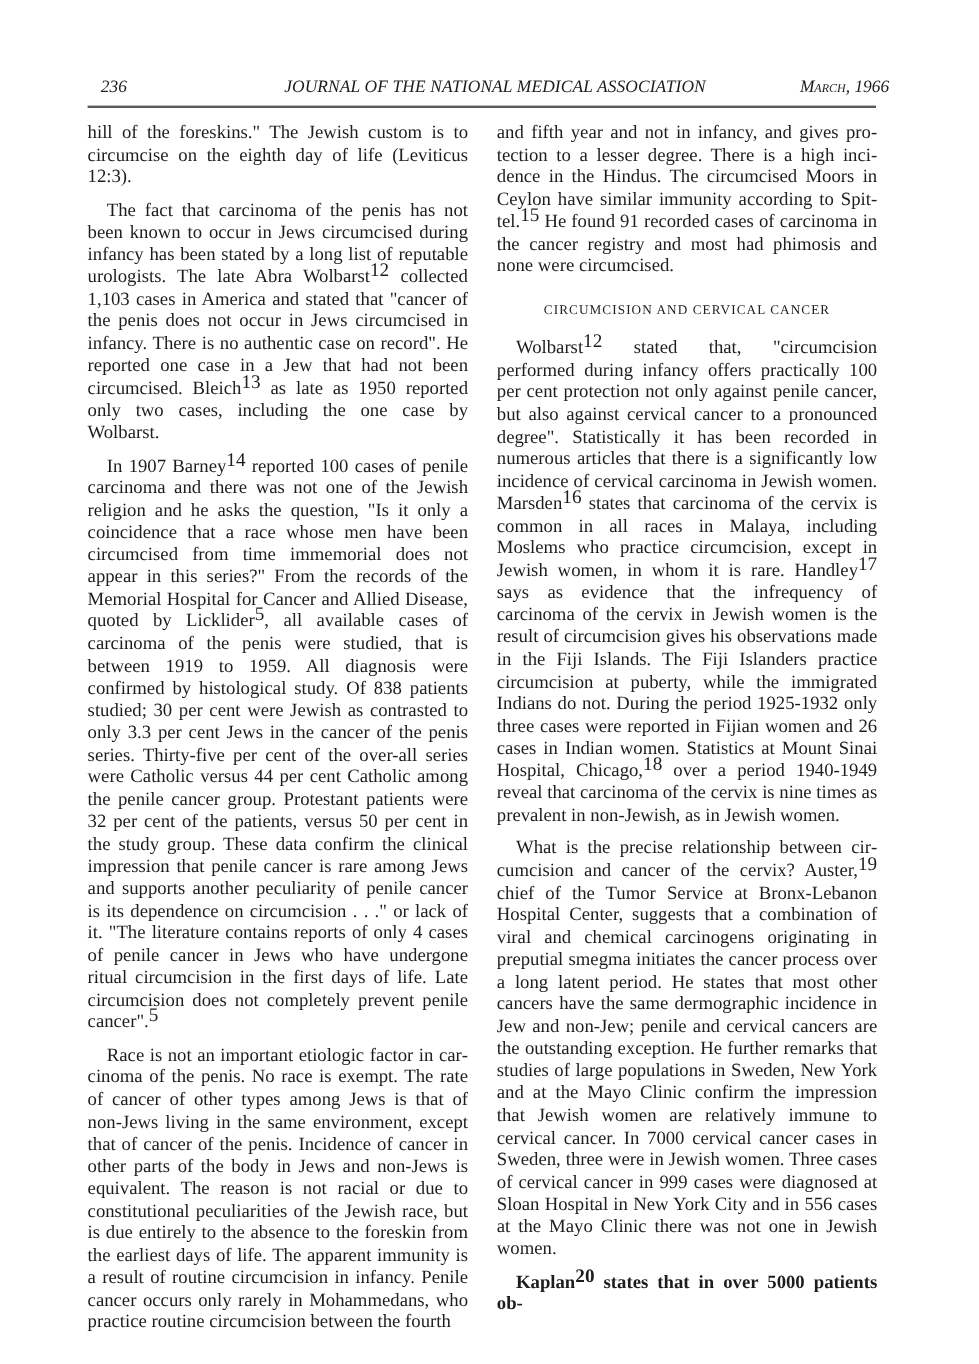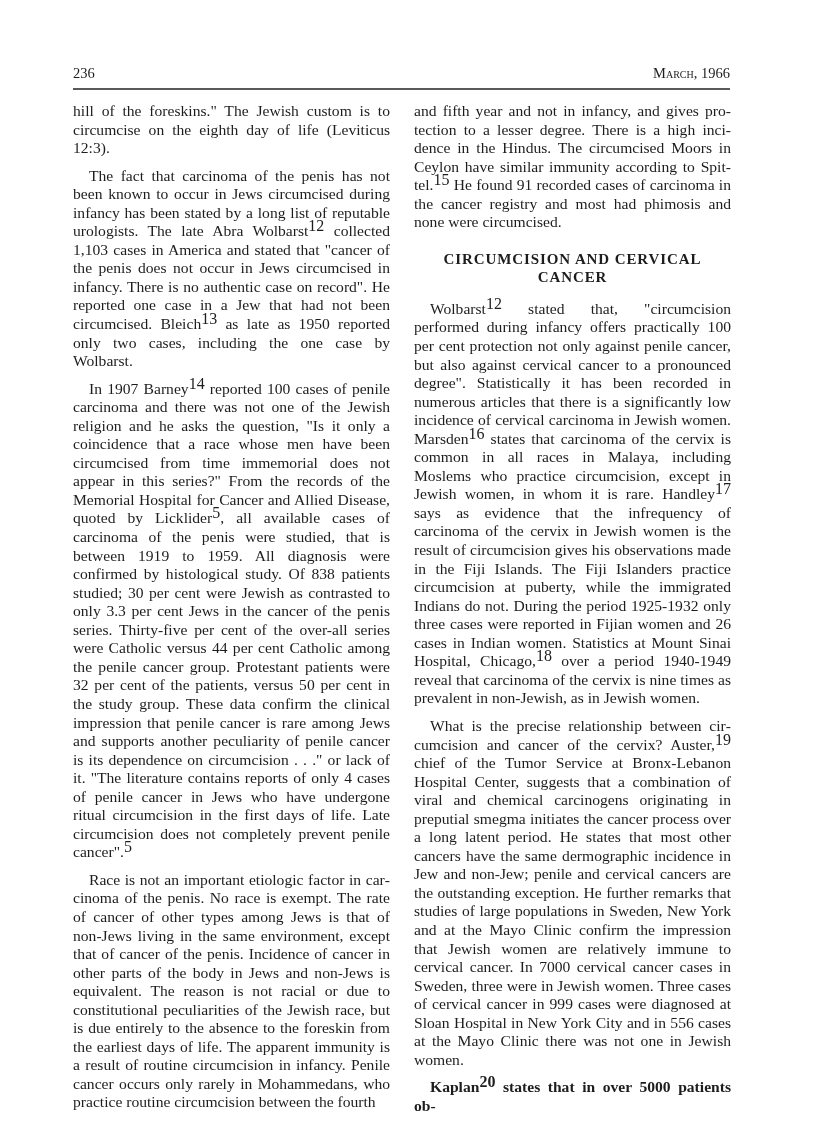--- a/index.html
+++ b/index.html
@@ -2,51 +2,52 @@
 <html><head>
 <meta charset="utf-8">
 <style>
   html, body { margin: 0; padding: 0; background: #ffffff; }
   body {
     width: 816px; height: 1137px; position: relative; overflow: hidden;
     font-family: "Liberation Serif", "DejaVu Serif", serif;
     color: #1d1d1d;
   }
   .header {
-    position: absolute; left: 73px; top: 64px; width: 657px; height: 22px;
-    font-size: 14.5px; line-height: 18px;
+    position: absolute; left: 84px; top: 64px; width: 657px; height: 22px;
+    font-size: 14.5px; line-height: 18px; font-style: italic;
   }
   .header .pg { position: absolute; left: 0; top: 0; }
   .header .jt { position: absolute; left: 0; right: 0; top: 0; text-align: center; letter-spacing: 0.1px; }
   .header .dt { position: absolute; right: 0; top: 0; font-variant: small-caps; }
   .rule {
     position: absolute; left: 73px; top: 88px; width: 657px; height: 2px;
     background: #5a5a5a;
   }
   .col {
     position: absolute; top: 102px; width: 317px;
     font-size: 15.6px; line-height: 18.55px; text-align: justify;
     hyphens: manual;
   }
   .col.left { left: 73px; }
   .col.right { left: 414px; }
   .col p { margin: 0 0 9px 0; text-indent: 16px; }
   .col p.cont { text-indent: 0; }
   .col p.lastline { text-align-last: justify; font-weight: bold; }
   sup { font-size: 16px; line-height: 0; vertical-align: 5px; }
   h3.section {
-    margin: 18px 0 13px 0; font-weight: bold; text-align: center;
-    font-size: 15px; letter-spacing: 0.9px; text-indent: 0;
+    margin: 18px 0 13px 0; font-weight: normal; text-align: center;
+    font-size: 11px; letter-spacing: 0.9px; text-indent: 0;
   }
 </style>
 </head>
 <body>
 
 <div class="header">
   <span class="pg">236</span>
+  <span class="jt">JOURNAL OF THE NATIONAL MEDICAL ASSOCIATION</span>
   <span class="dt">March, 1966</span>
 </div>
 <div class="rule"></div>
 
 <div class="col left">
   <div>
       <p class="cont">hill of the foreskins." The Jewish custom is to circumcise on the eighth day of life (Leviticus 12:3).</p>
       <p>The fact that carcinoma of the penis has not been known to occur in Jews circumcised during infancy has been stated by a long list of reputable urologists. The late Abra Wolbarst<sup>12</sup> collected 1,103 cases in America and stated that "cancer of the penis does not occur in Jews circumcised in infancy. There is no authentic case on record". He reported one case in a Jew that had not been circumcised. Bleich<sup>13</sup> as late as 1950 reported only two cases, including the one case by Wolbarst.</p>
       <p>In 1907 Barney<sup>14</sup> reported 100 cases of penile carcinoma and there was not one of the Jewish religion and he asks the question, "Is it only a coincidence that a race whose men have been circumcised from time immemorial does not appear in this series?" From the records of the Memorial Hospital for Cancer and Allied Disease, quoted by Licklider<sup>5</sup>, all available cases of carcinoma of the penis were studied, that is between 1919 to 1959. All diagnosis were confirmed by histological study. Of 838 patients studied; 30 per cent were Jewish as contrasted to only 3.3 per cent Jews in the cancer of the penis series. Thirty-five per cent of the over-all series were Catholic versus 44 per cent Catholic among the penile cancer group. Protestant patients were 32 per cent of the patients, versus 50 per cent in the study group. These data confirm the clinical impression that penile cancer is rare among Jews and supports another peculiarity of penile cancer is its depend­ence on circumcision . . ." or lack of it. "The literature contains reports of only 4 cases of penile cancer in Jews who have undergone ritual circumcision in the first days of life. Late circum­cision does not completely prevent penile cancer".<sup>5</sup></p>
       <p>Race is not an important etiologic factor in car­cinoma of the penis. No race is exempt. The rate of cancer of other types among Jews is that of non-Jews living in the same environment, except that of cancer of the penis. Incidence of cancer in other parts of the body in Jews and non-Jews is equivalent. The reason is not racial or due to constitutional peculiarities of the Jewish race, but is due entirely to the absence to the foreskin from the earliest days of life. The apparent immunity is a result of routine circumcision in infancy. Penile cancer occurs only rarely in Mohammedans, who practice routine circumcision between the fourth</p>

